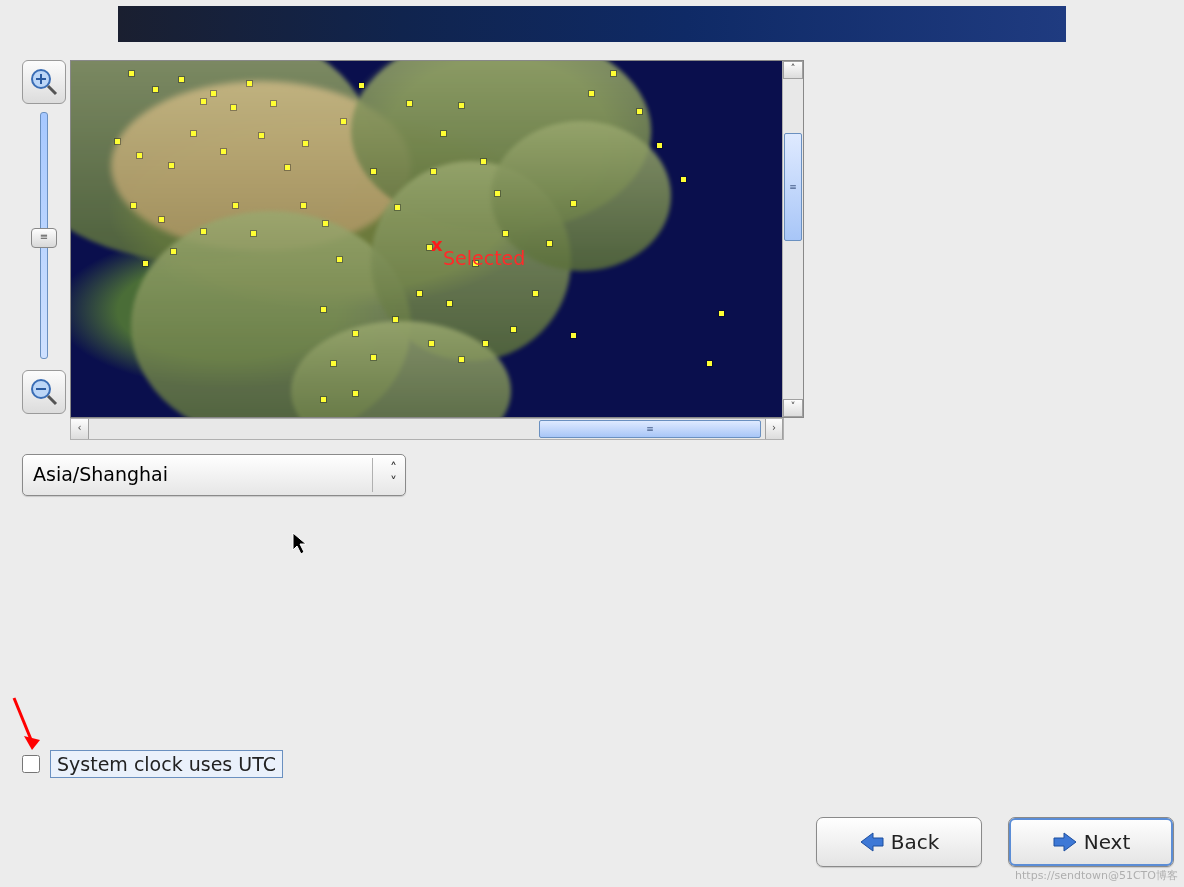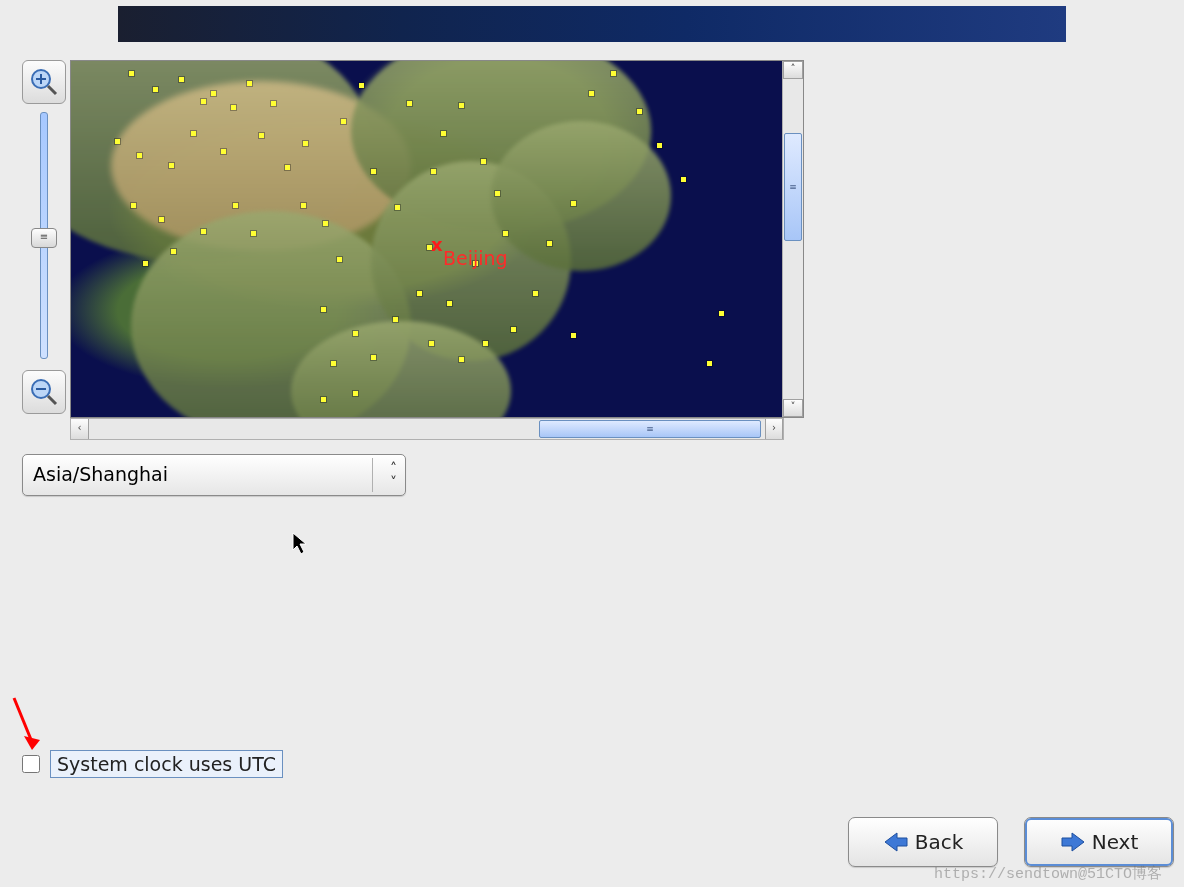--- a/index.html
+++ b/index.html
@@ -308,21 +308,21 @@
   .footer {
     position: absolute;
     right: 10px;
     bottom: 20px;
     display: flex;
     gap: 26px;
   }
   .nav-btn {
     height: 48px;
     min-width: 116px;
-    padding: 0 16px;
+    padding: 0 24px;
     border: 1px solid #8a8a8a;
     border-radius: 7px;
     background: linear-gradient(#ffffff,#e4e4e4);
     display: flex;
     align-items: center;
     justify-content: center;
     gap: 6px;
     font-size: 20px;
     cursor: pointer;
     box-shadow: 0 1px 1px rgba(0,0,0,0.15);
@@ -336,25 +336,24 @@
     position: absolute;
     left: 292px;
     top: 532px;
     width: 18px;
     height: 24px;
     pointer-events: none;
   }
 
   .watermark {
     position: absolute;
-    right: 22px;
+    right: 6px;
     bottom: 4px;
-    font-size: 15px;
+    font-size: 11px;
     color: rgba(100,100,100,0.45);
-    font-family: Liberation Mono, monospace;
   }
 </style>
 </head>
 <body>
 
 <div class="header-banner"></div>
 
 <div class="content">
 
   <div class="map-zone">
@@ -447,21 +446,21 @@
           <div class="city-dot" style="left: 566px; top: 48px;"></div>
           <div class="city-dot" style="left: 586px; top: 82px;"></div>
           <div class="city-dot" style="left: 610px; top: 116px;"></div>
           <div class="city-dot" style="left: 636px; top: 300px;"></div>
           <div class="city-dot" style="left: 648px; top: 250px;"></div>
           <div class="city-dot" style="left: 500px; top: 272px;"></div>
           <div class="city-dot" style="left: 260px; top: 300px;"></div>
           <div class="city-dot" style="left: 282px; top: 330px;"></div>
           <div class="city-dot" style="left: 250px; top: 336px;"></div>
           <div class="selected-x" style="left: 360px; top: 178px;">x</div>
-          <div class="selected-label" style="left: 372px; top: 186px;">Beijing</div>
+          <div class="selected-label" style="left: 372px; top: 186px;">Selected</div>
         </div>
 
       <div class="vscroll">
         <div class="arrow up">˄</div>
         <div class="thumb">≡</div>
         <div class="arrow down">˅</div>
       </div>
     </div>
 
     <div class="hscroll">

